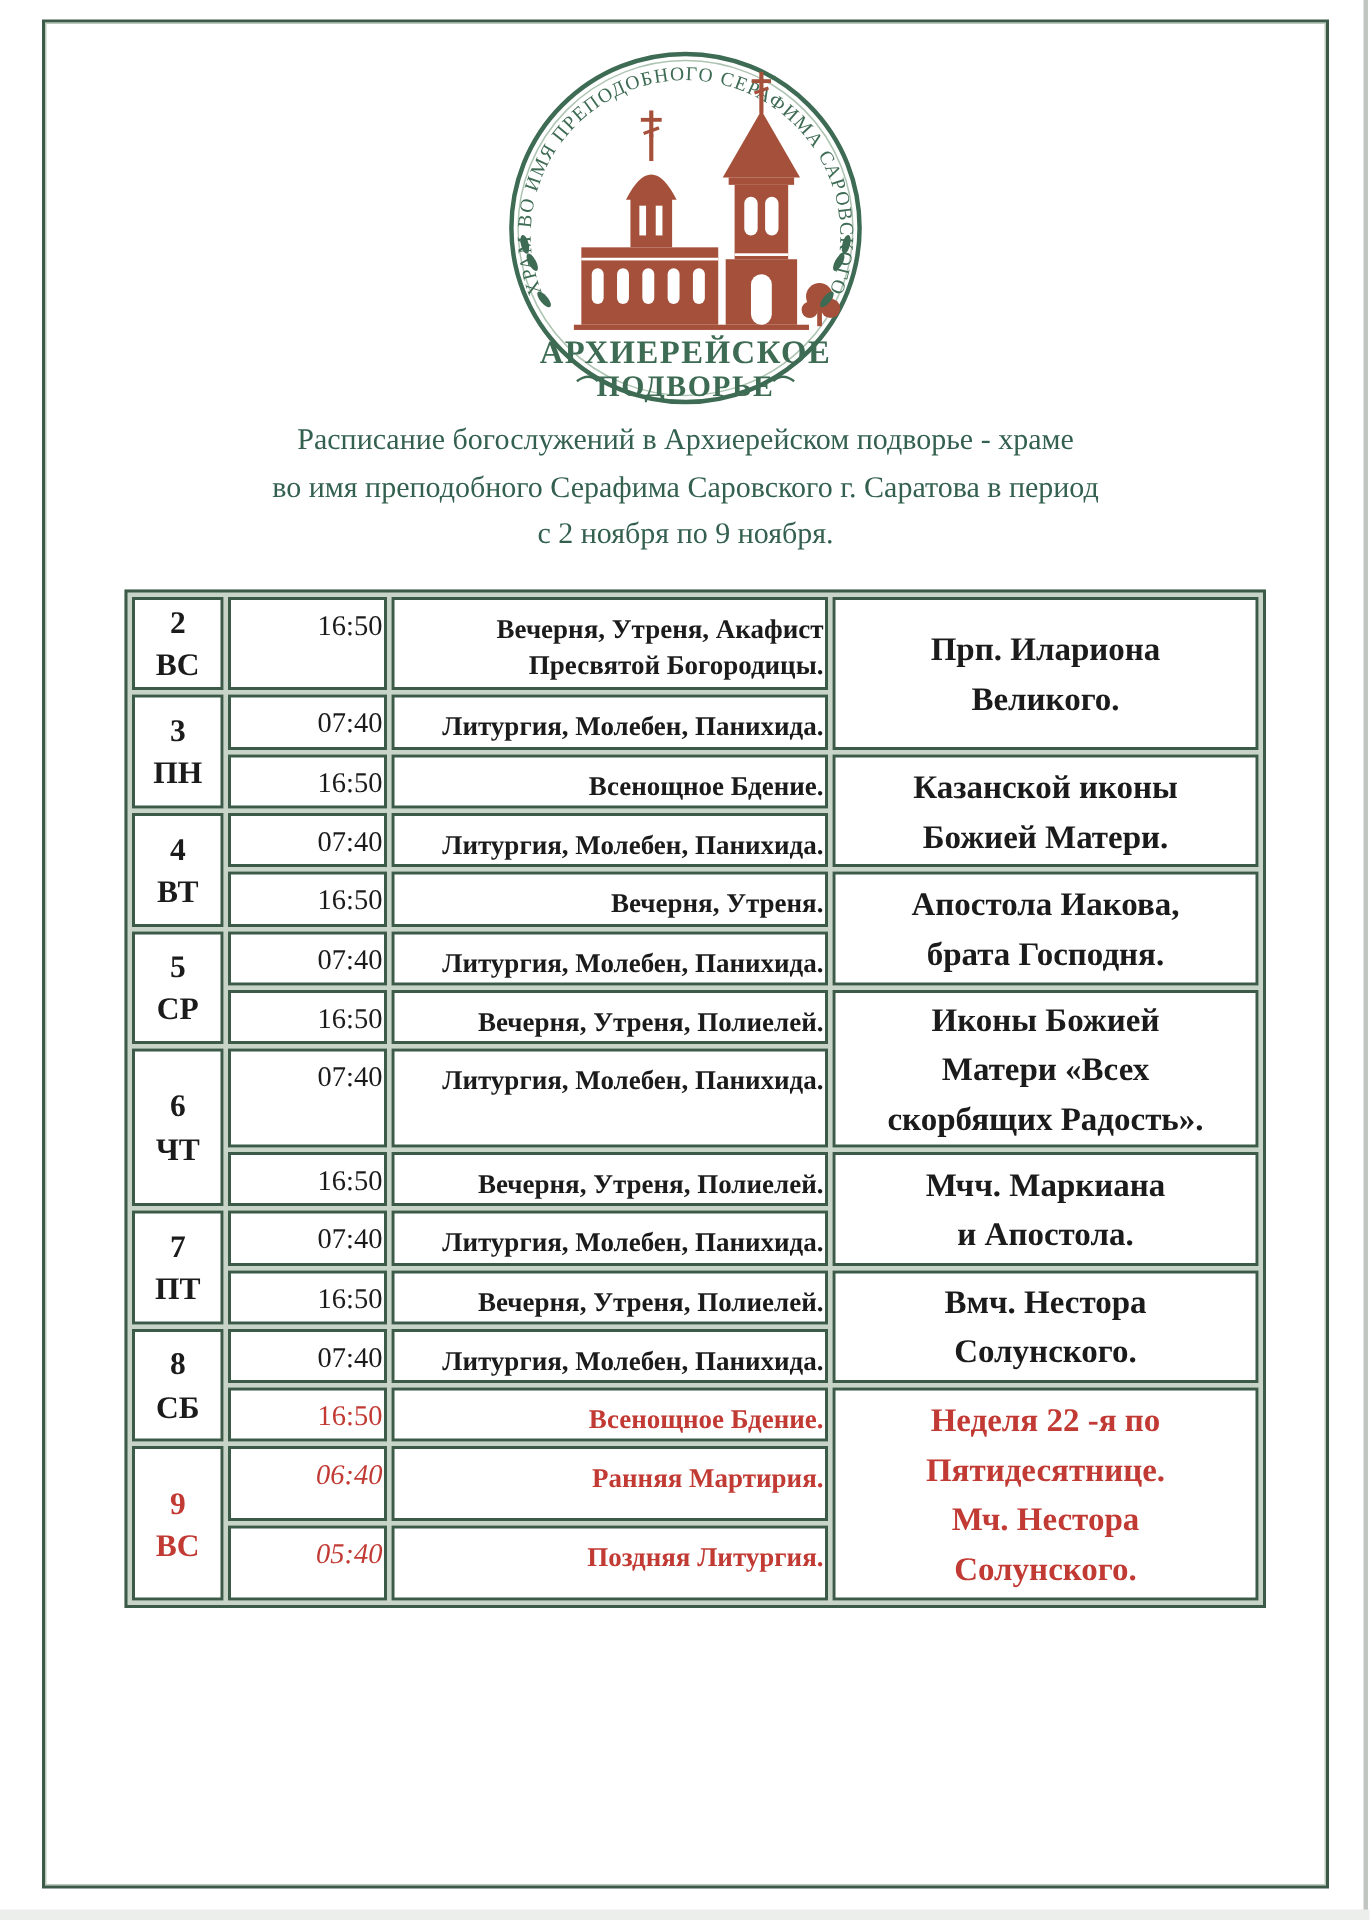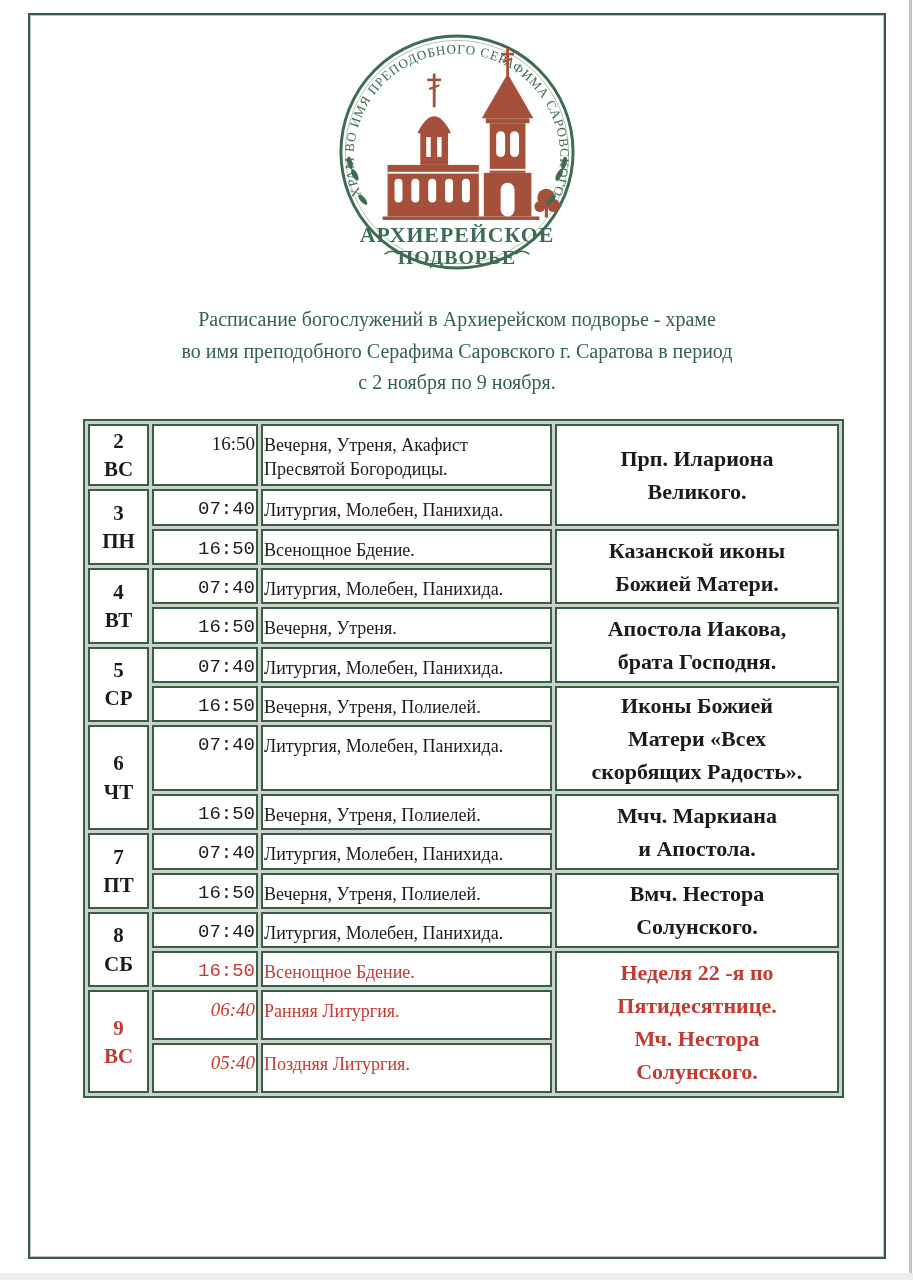--- a/index.html
+++ b/index.html
@@ -14,21 +14,21 @@
   .frame{
     position:absolute;left:28px;top:13px;width:858px;height:1246px;
     box-sizing:border-box;border:2.5px solid #3b5a47;
     box-shadow:inset 0 0 0 1px #b9c9ba;
   }
   .content{position:relative;width:100%;height:100%;}
 
   .logo{display:block;margin:13px auto 0 auto;}
 
   .main-title{
-    margin-top:28px;text-align:center;white-space:pre-line;
+    margin-top:2px;text-align:center;white-space:pre-line;
     font-size:20px;line-height:1.58;color:#33604f;
   }
 
   table.schedule{
     margin:20px 0 0 53px;
     border-collapse:separate;border-spacing:3px;
     background:#c8d4c8;border:2px solid #3b5a47;
     table-layout:fixed;
   }
   table.schedule td{
@@ -38,29 +38,29 @@
   td.day{
     text-align:center;vertical-align:middle;
     font-weight:bold;font-size:21px;line-height:1.35;
   }
   td.day .d,.day .w{display:block;}
   td.time{
     text-align:right;vertical-align:top;padding-top:7px;
     font-size:19px;
   }
   td.svc{
-    text-align:left;vertical-align:top;padding-top:7px;
-    font-size:18px;white-space:pre-line;line-height:1.35;
+    text-align:right;vertical-align:top;padding-top:7px;
+    font-size:18px;white-space:pre-line;line-height:1.35;font-weight:bold;
   }
   td.feast{
     text-align:center;vertical-align:middle;
     font-weight:bold;font-size:22px;
     white-space:pre-line;line-height:1.5;
   }
-  .h56{height:62px;} .h40{height:34px;font-family:Liberation Mono, monospace;} .h46{height:50px;font-style:italic;}
+  .h56{height:62px;} .h40{height:34px;} .h46{height:50px;font-style:italic;}
   .red{color:#c23a34;}
 </style>
 </head>
 <body>
 
 <div class="photo-edge-right"></div>
 <div class="photo-edge-bottom"></div>
 
 <div class="frame">
 <div class="content">
@@ -260,21 +260,21 @@
 Мч. Нестора
 Солунского.</td>
     </tr>
 
     <tr>
       <td class="day red" rowspan="2">
         <span class="d">9</span>
         <span class="w">ВС</span>
       </td>
       <td class="time h46 red">06:40</td>
-      <td class="svc red">Ранняя Литургия.</td>
+      <td class="svc red">Ранняя Мартирия.</td>
     </tr>
 
     <tr>
       <td class="time h46 red">05:40</td>
       <td class="svc red">Поздняя Литургия.</td>
     </tr>
   </tbody>
       </table>
 
 </div>

